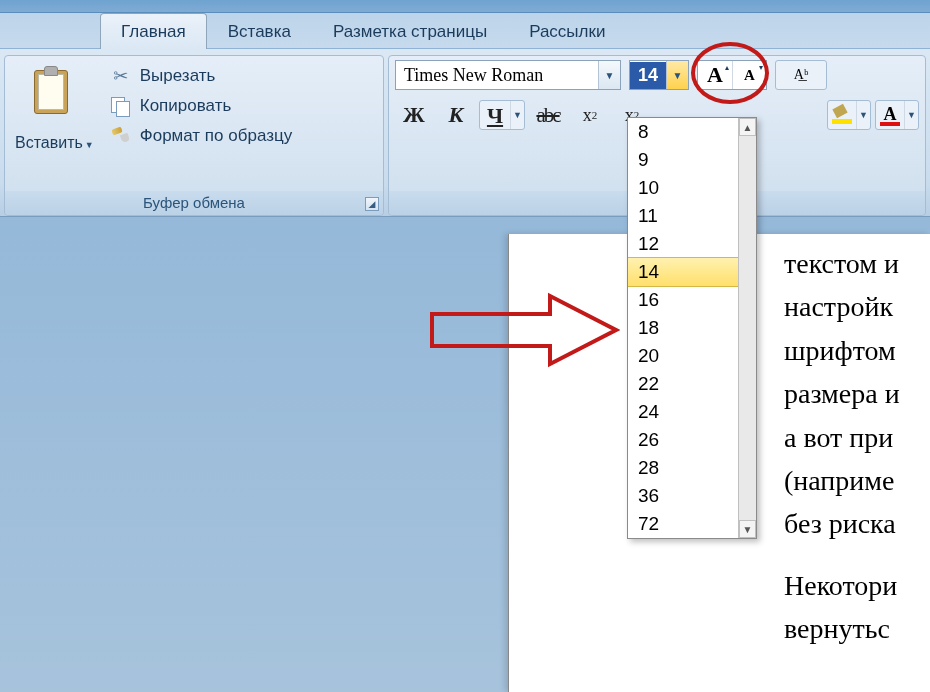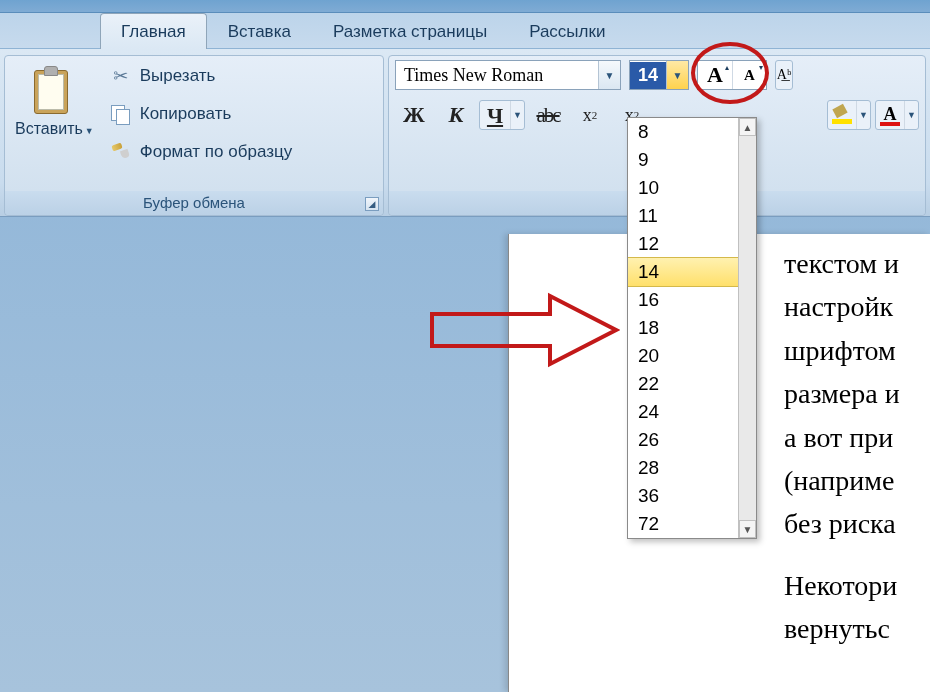--- a/index.html
+++ b/index.html
@@ -84,41 +84,41 @@
     color: #365d82;
     display: flex;
     align-items: center;
     justify-content: center;
     cursor: pointer;
   }
   
   .clipboard-body { display: flex; gap: 6px; align-items: flex-start; }
   .big-btn {
     display: flex; flex-direction: column; align-items: center;
-    padding: 4px 6px; gap: 4px; cursor: pointer;
+    padding: 4px 6px; gap: 18px; cursor: pointer;
     border-radius: 3px;
   }
   .clip-icon {
     width: 44px; height: 52px;
     position: relative;
   }
   .clip-board {
     position: absolute; left: 2px; top: 6px; width: 34px; height: 44px;
     background: #c9a35a; border: 1px solid #8a6a2f; border-radius: 3px;
   }
   .clip-paper {
     position: absolute; left: 6px; top: 10px; width: 26px; height: 36px;
     background: #fffdf0; border: 1px solid #bba;
   }
   .clip-clip {
     position: absolute; left: 12px; top: 2px; width: 14px; height: 10px;
     background: #b0b0b0; border-radius: 3px 3px 0 0; border:1px solid #888;
   }
   .clip-side {
-    display: flex; flex-direction: column; gap: 14px; padding-top: 4px;
+    display: flex; flex-direction: column; gap: 6px; padding-top: 4px;
   }
   .clip-item {
     display: flex; align-items: center; gap: 8px;
     font-size: 17px; color: #1a3b5c; cursor: pointer;
     padding: 2px 4px; border-radius: 2px;
   }
   .small-icon { width: 22px; height: 20px; display:flex;align-items:center;justify-content:center; }
   .scissors::before { content: "✂"; font-size: 18px; color: #5a7896; }
   .copydocs { position: relative; width: 20px; height: 18px; }
   .copydocs::before, .copydocs::after {
@@ -167,21 +167,21 @@
   }
   .btn-sq + .btn-sq { border-left:1px solid #cfd9e4; }
   .grow-A { font-size:22px; font-weight:bold; }
   .shrink-A { font-size:15px; font-weight:bold; }
   .corner-tri { position:absolute; top:2px; right:3px; font-size:8px; color:#1a3b5c; }
   .red-circle {
     position:absolute; width:78px; height:62px; border:4px solid #c21919; border-radius:50%;
     pointer-events:none;
   }
   .changecase-btn {
-    width:18px; height:30px; display:flex;align-items:center;justify-content:center;
+    width:52px; height:30px; display:flex;align-items:center;justify-content:center;
     border:1px solid #a5bdd4; border-radius:3px; background:#eaf1f9; cursor:pointer;
     font-family:"Times New Roman",serif; position:relative; overflow:hidden;
   }
   .clearfmt { font-size:14px; }
   .botrow { display:flex; gap:4px; align-items:center; }
   .fmt-btn {
     width: 38px; height: 30px; display:flex;align-items:center;justify-content:center;
     cursor:pointer; font-family:"Times New Roman",serif; font-size:22px; font-weight:bold; font-style:normal;
     border-radius:3px;
     color:#222;

